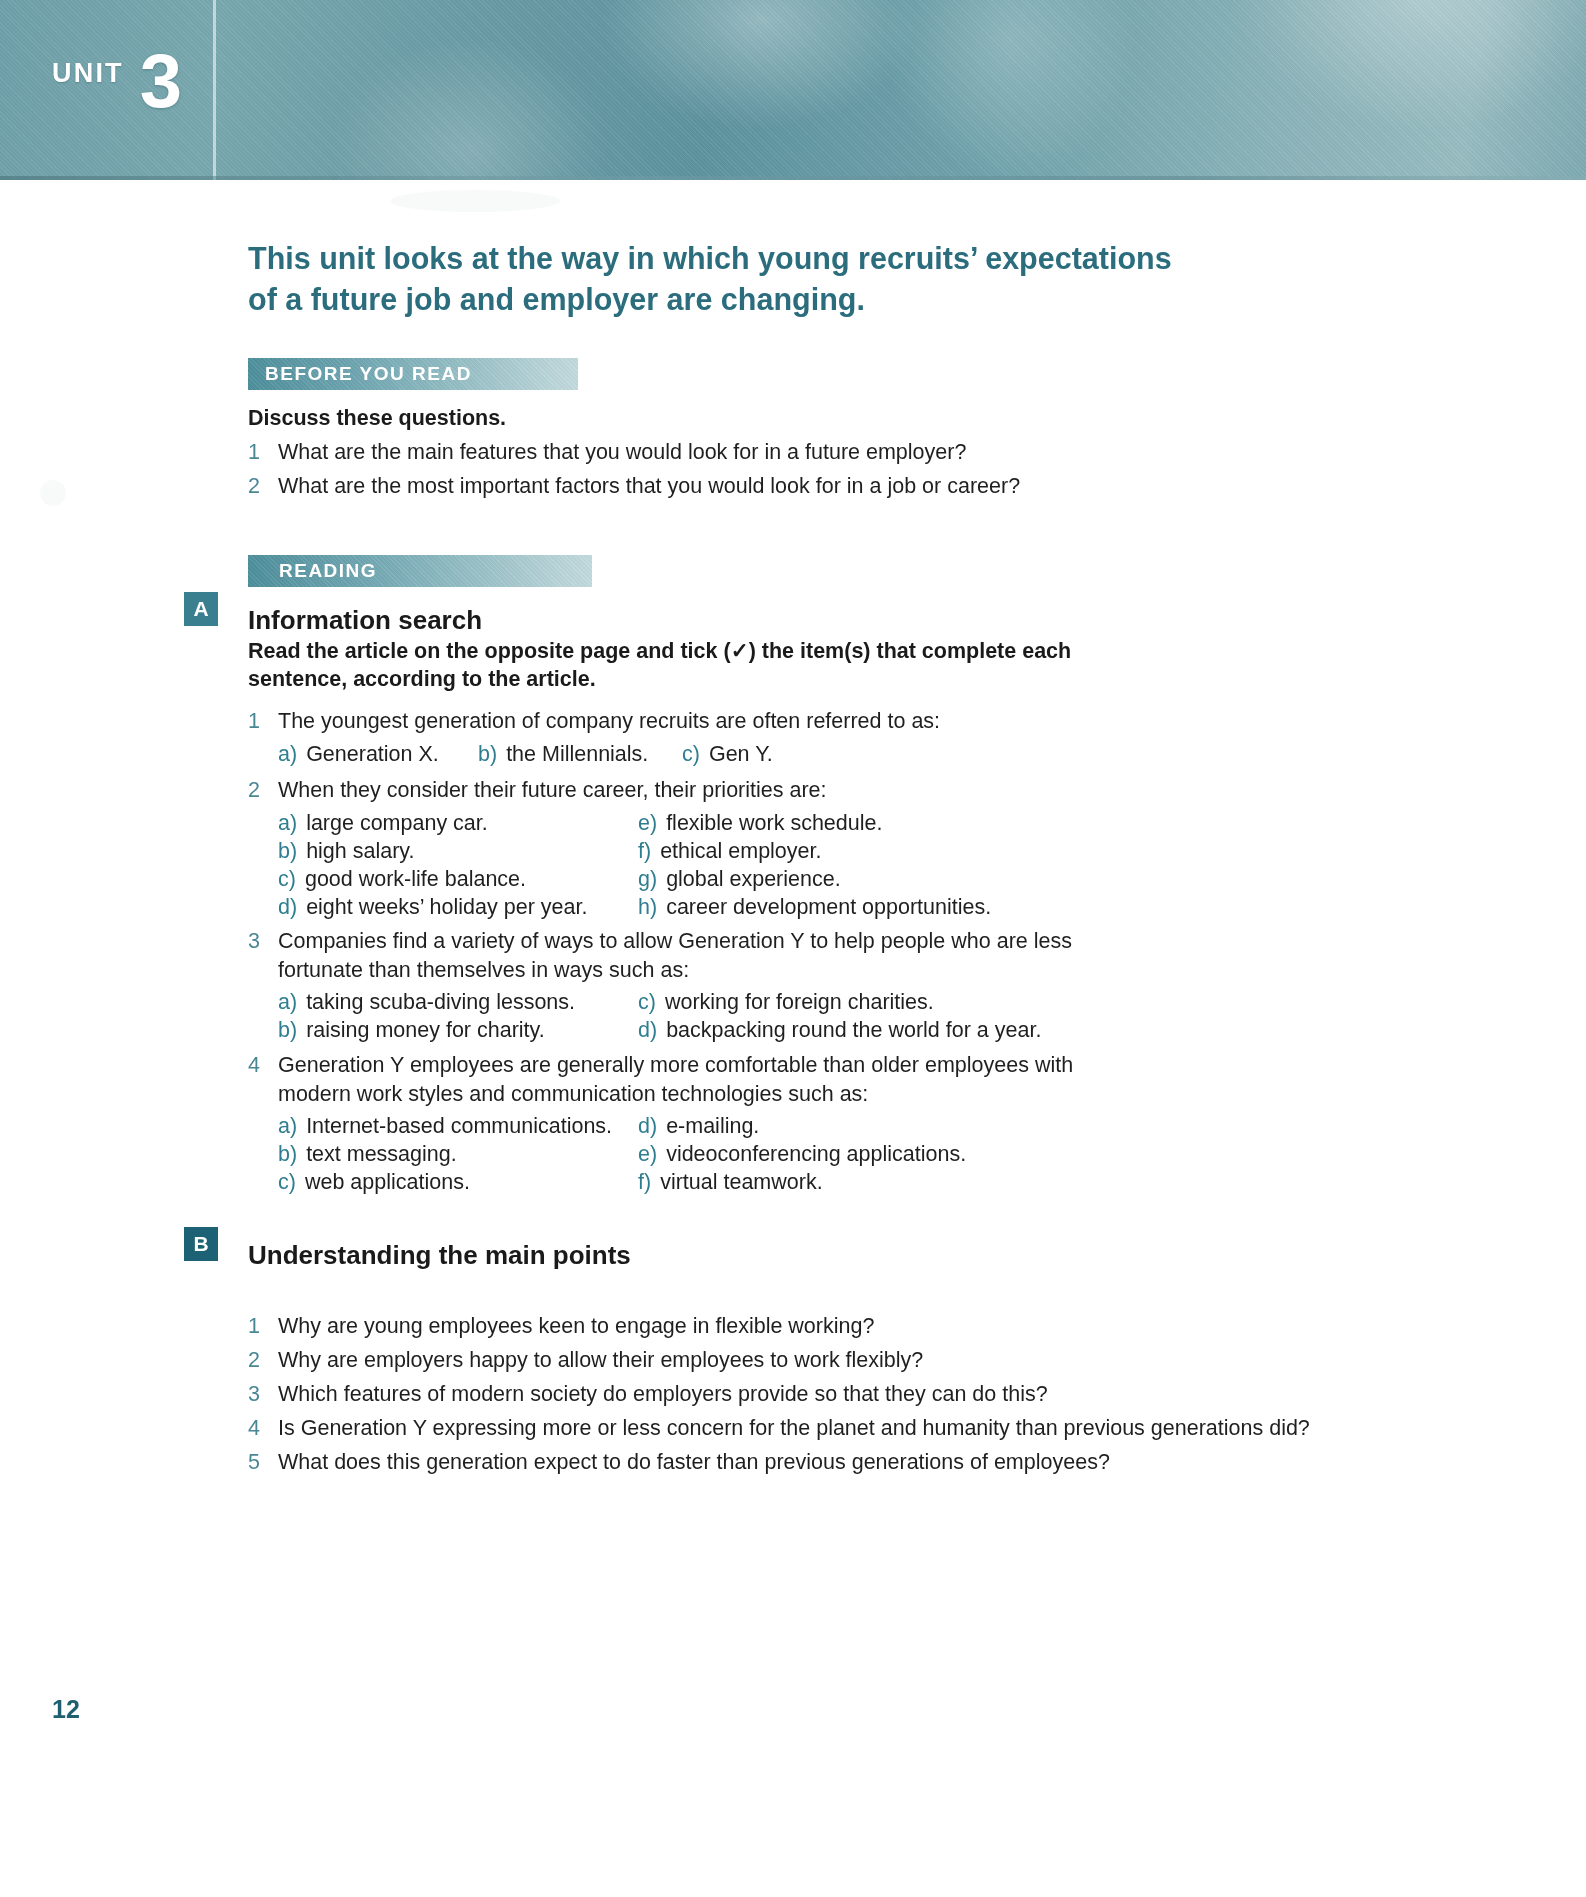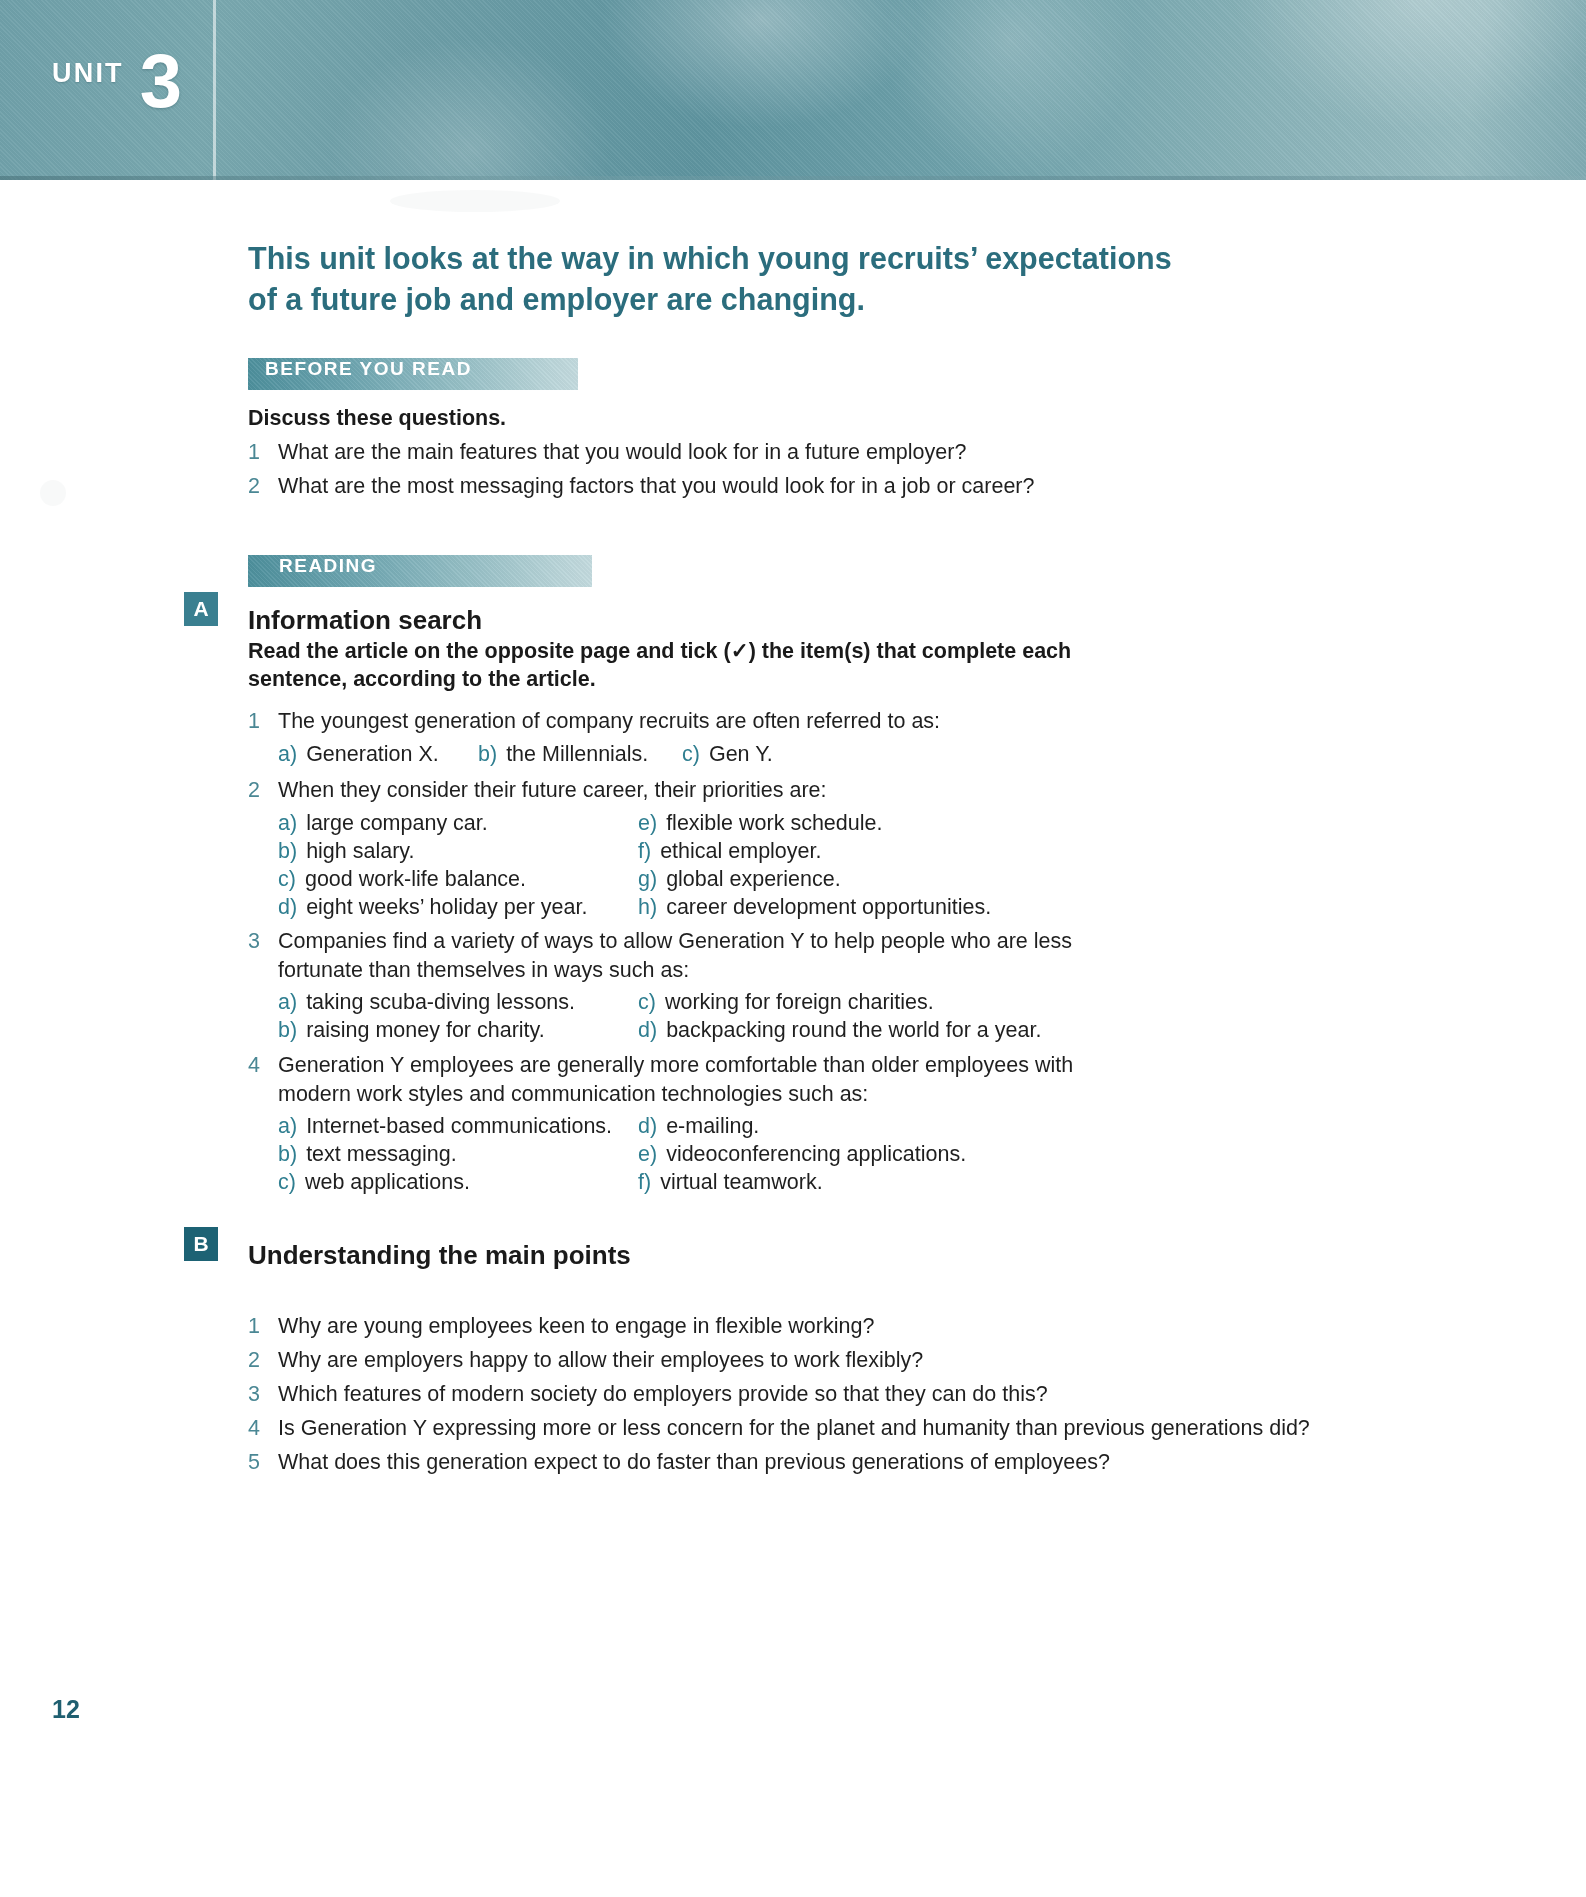--- a/index.html
+++ b/index.html
@@ -102,20 +102,21 @@
     color: #2b6d7d;
   }
 
   
   .sec-banner {
     position: absolute;
     height: 32px;
     width: 330px;
     background: linear-gradient(90deg, #4d8f9c 0%, #6aa3ae 28%, #93bdc4 62%, #b8d4d8 90%, #c3dade 100%);
     display: flex;
+    align-items: center;
     overflow: hidden;
   }
   .sec-banner .tex {
     position: absolute; inset: 0;
     background-image: repeating-linear-gradient(45deg, rgba(255,255,255,0.07) 0px, rgba(255,255,255,0.07) 1px, rgba(0,0,0,0.025) 1px, rgba(0,0,0,0.025) 3px);
   }
   .sec-banner span {
     position: relative;
     color: #ffffff;
     font-size: 19px;
@@ -229,21 +230,21 @@
   </div>
 
   <div class="lead" style="left:248px; top:225px;">Discuss these questions.</div>
 
   <div class="qrow" style="left:248px; top:258px; width:1000px;">
     <span class="qnum">1</span>
     <span class="qtext">What are the main features that you would look for in a future employer?</span>
   </div>
   <div class="qrow" style="left:248px; top:292px; width:1000px;">
     <span class="qnum">2</span>
-    <span class="qtext">What are the most messaging factors that you would look for in a job or career?</span>
+    <span class="qtext">What are the most important factors that you would look for in a job or career?</span>
   </div>
 
   <div class="sec-banner" style="left:248px; top:375px; width:330px;padding-left:14px;">
     <div class="tex"></div>
     <span>READING</span>
   </div>
 
   <div class="marker" style="left:184px; top:412px;">A</div>
   <div class="sub-head" style="left:248px; top:413px;">Information search</div>
 

